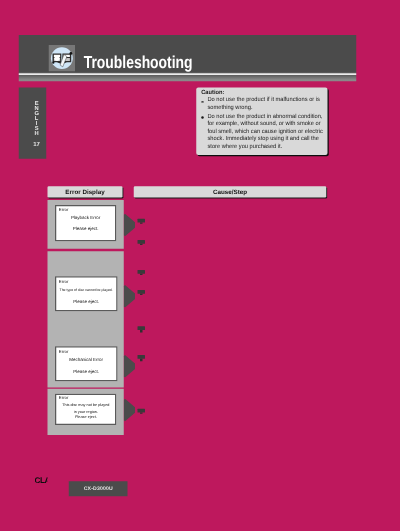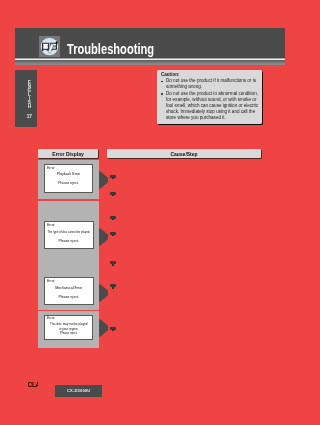--- a/index.html
+++ b/index.html
@@ -1,19 +1,19 @@
 <!DOCTYPE html>
 <html><head>
 <meta charset="utf-8">
 <title>Troubleshooting</title>
 <style>
   html,body{margin:0;padding:0;}
   body{width:300px;height:425px;background:#000;overflow:hidden;
        font-family:"Liberation Sans",sans-serif;-webkit-font-smoothing:antialiased;}
-  .page{position:absolute;inset:0;background:#ef4444;padding-left:24px;}
+  .page{position:absolute;inset:0;background:#be185d;padding-left:24px;}
   .hdr-title,.tab-en,.tab-num,.c-title,.c-ln,.th,.lbl,.msg,.foot{filter:brightness(1);}
 
   
   .hdr{position:absolute;left:15px;top:28px;width:270px;height:30.6px;background:#4b4b4b;}
   .hdr-line{position:absolute;left:15px;top:58.2px;width:270px;height:1.5px;
             background:linear-gradient(#646464,#f6f6f6 60%,#e2e2e2);}
   .hdr-band{position:absolute;left:15px;top:59.7px;width:270px;height:5.8px;
             background:linear-gradient(#5a5a5a,#6e6e6e 32%,#868686 72%,#8c8c8c);}
   .hdr-icon{position:absolute;left:38.5px;top:35.5px;width:21px;height:21px;background:#777;}
   .hdr-title{position:absolute;left:67px;top:40.6px;font-size:13.9px;font-weight:bold;color:#fff;

